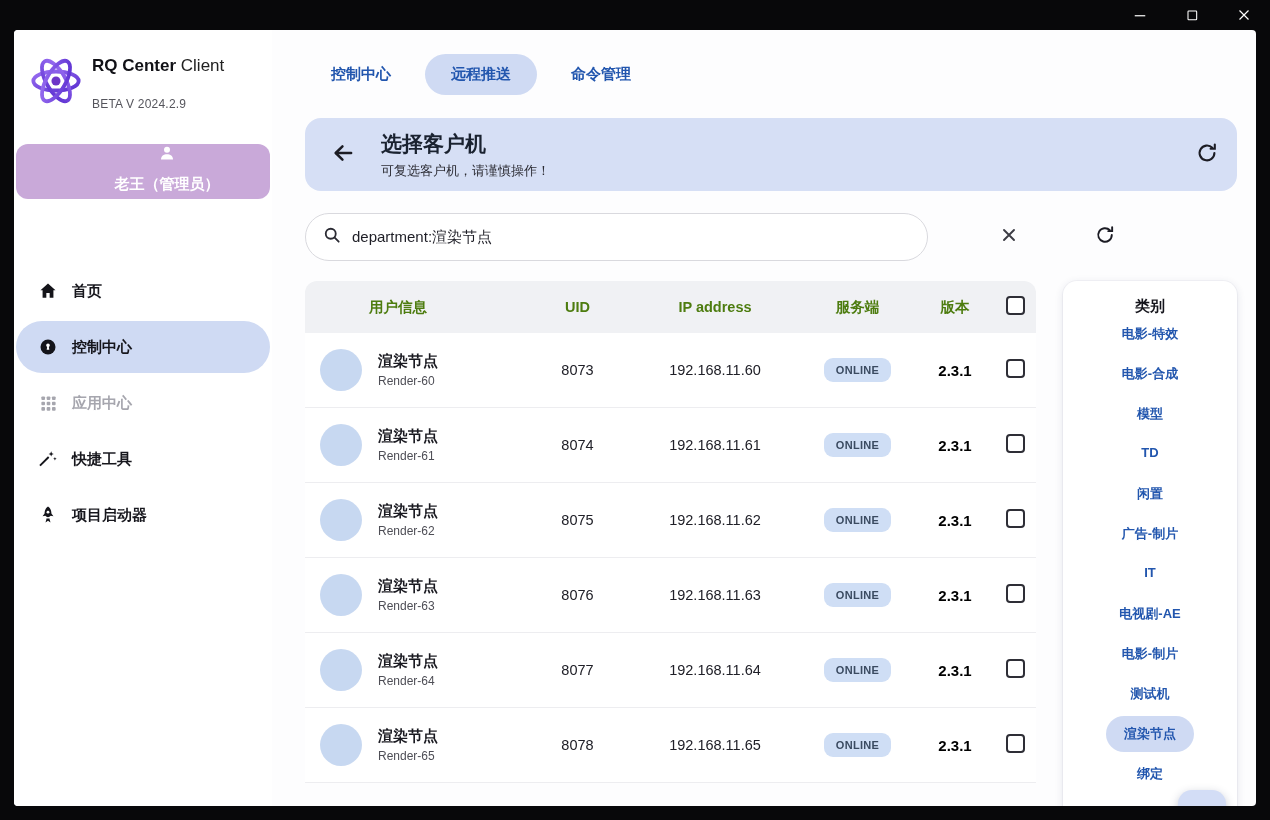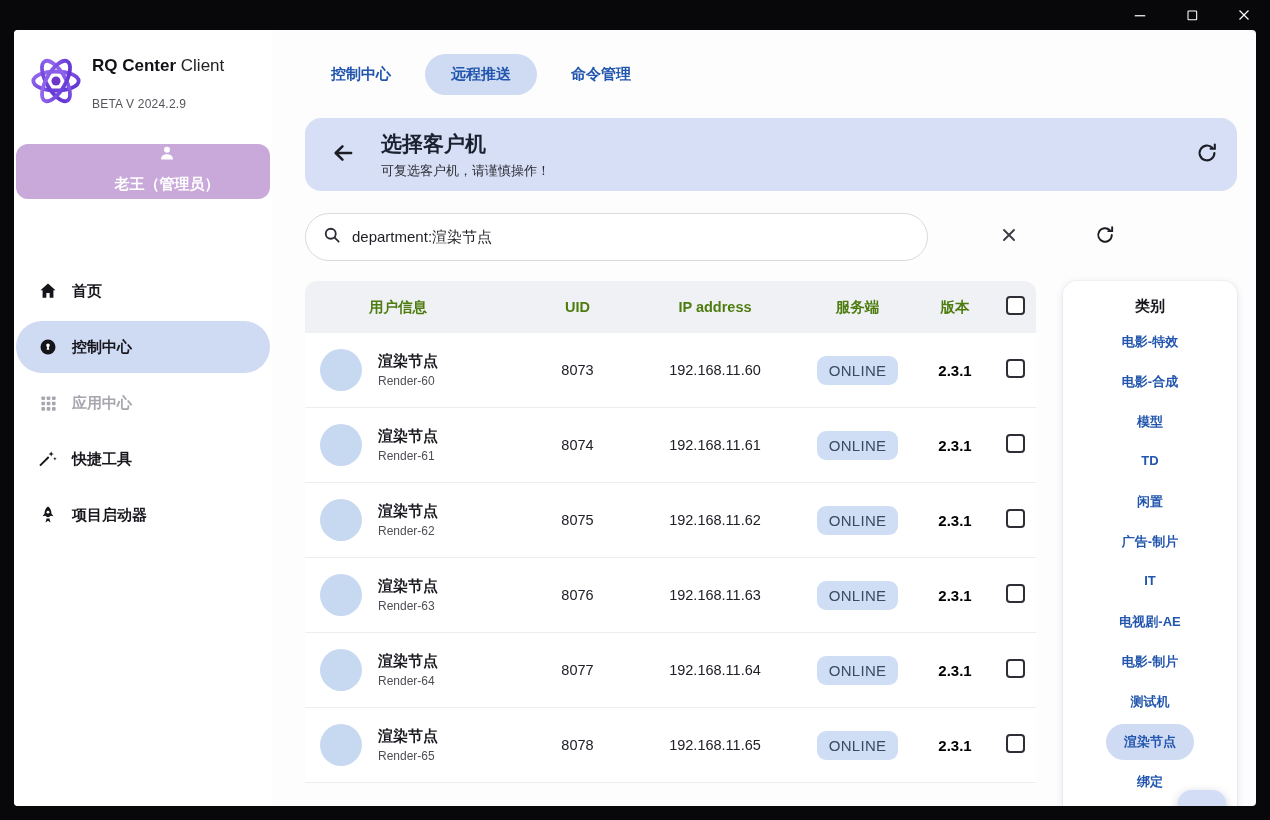--- a/index.html
+++ b/index.html
@@ -55,27 +55,27 @@
   .thead, .trow { display:grid; grid-template-columns:220px 105px 170px 115px 80px 41px; align-items:center; }
   .thead { height:52px; background:#f0f1f4; border-radius:12px 12px 0 0; }
   .th { text-align:center; font-weight:700; font-size:14.5px; color:#4d7c0f; }
   .th-user { text-align:left; padding-left:64px; }
   .trow { height:75px; border-bottom:1px solid #ededf0; background:#fff; cursor:pointer; }
   .td { text-align:center; font-size:14.5px; color:#202028; }
   .td-user { display:flex; align-items:center; gap:16px; padding-left:15px; text-align:left; }
   .avatar { width:42px; height:42px; border-radius:50%; background:#c7d8f1; flex-shrink:0; }
   .uname { font-size:15px; font-weight:700; color:#191920; display:block; }
   .uhost { font-size:12px; color:#4e4e56; display:block; margin-top:3px; }
-  .badge { display:inline-block; background:#cfdef5; color:#3b4b61; font-weight:400; font-size:15px; padding:6px 12px; border-radius:9px; letter-spacing:.3px; }
+  .badge { display:inline-block; background:#cfdef5; color:#3b4b61; font-weight:700; font-size:11px; padding:6px 12px; border-radius:9px; letter-spacing:.3px; }
   .tver { font-weight:800; color:#000000; font-size:15px; }
   .checkbox { width:19px; height:19px; border:2px solid #2e2e36; border-radius:4px; display:inline-block; background:#fff; cursor:pointer; }
 
   
   .right-card { width:174px; height:577px; background:#fff; border-radius:14px; box-shadow:0 2px 8px rgba(40,50,90,.12), 0 0 0 1px rgba(40,50,90,.04); position:relative; padding-top:16px; }
-  .cat-title { text-align:center; font-size:15px; font-weight:800; color:#15151c; margin-bottom:8px; }
+  .cat-title { text-align:center; font-size:15px; font-weight:800; color:#15151c; }
   .cat-item { height:40px; display:flex; align-items:flex-start; justify-content:center; font-size:13px; font-weight:700; color:#2256ae; cursor:pointer; }
   .cat-item span { padding:9px 18px; border-radius:19px; white-space:nowrap; }
   .cat-item.active span { background:#cfdaf3; }
   .fab { position:absolute; left:115px; top:509px; width:48px; height:48px; background:#d3ddf6; border-radius:14px; box-shadow:0 3px 10px rgba(40,50,90,.28); display:flex; align-items:center; justify-content:center; font-size:26px; color:#2256ae; font-weight:600; cursor:pointer; }
 </style>
 </head>
 <body>
 
 <div class="titlebar">
   <div class="win-btn">

